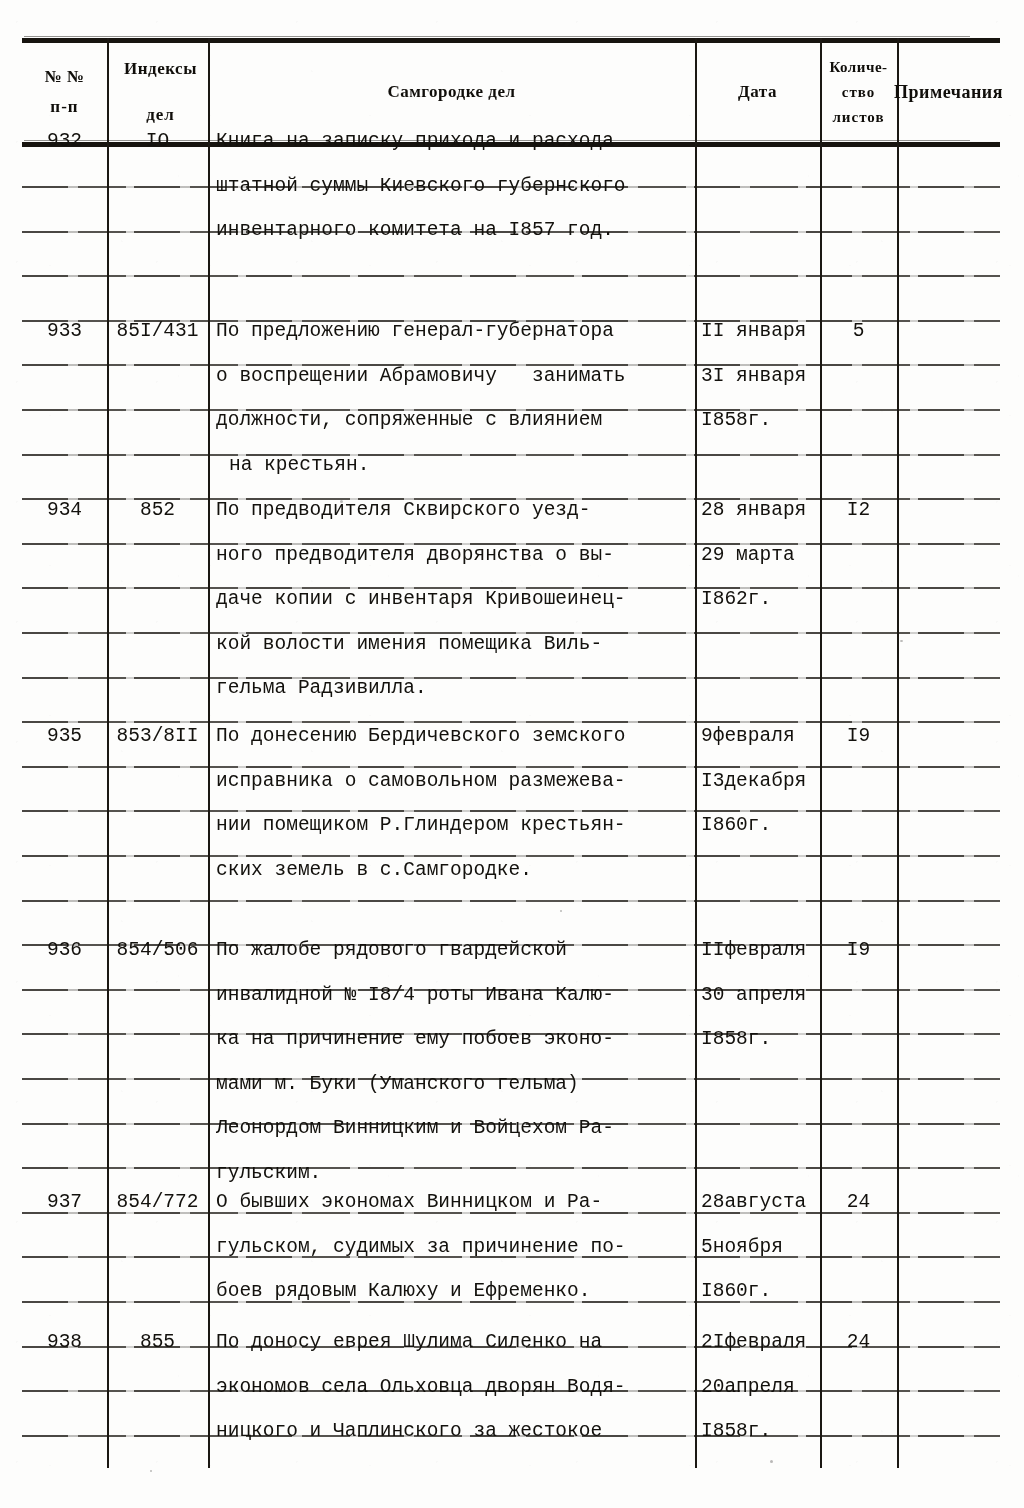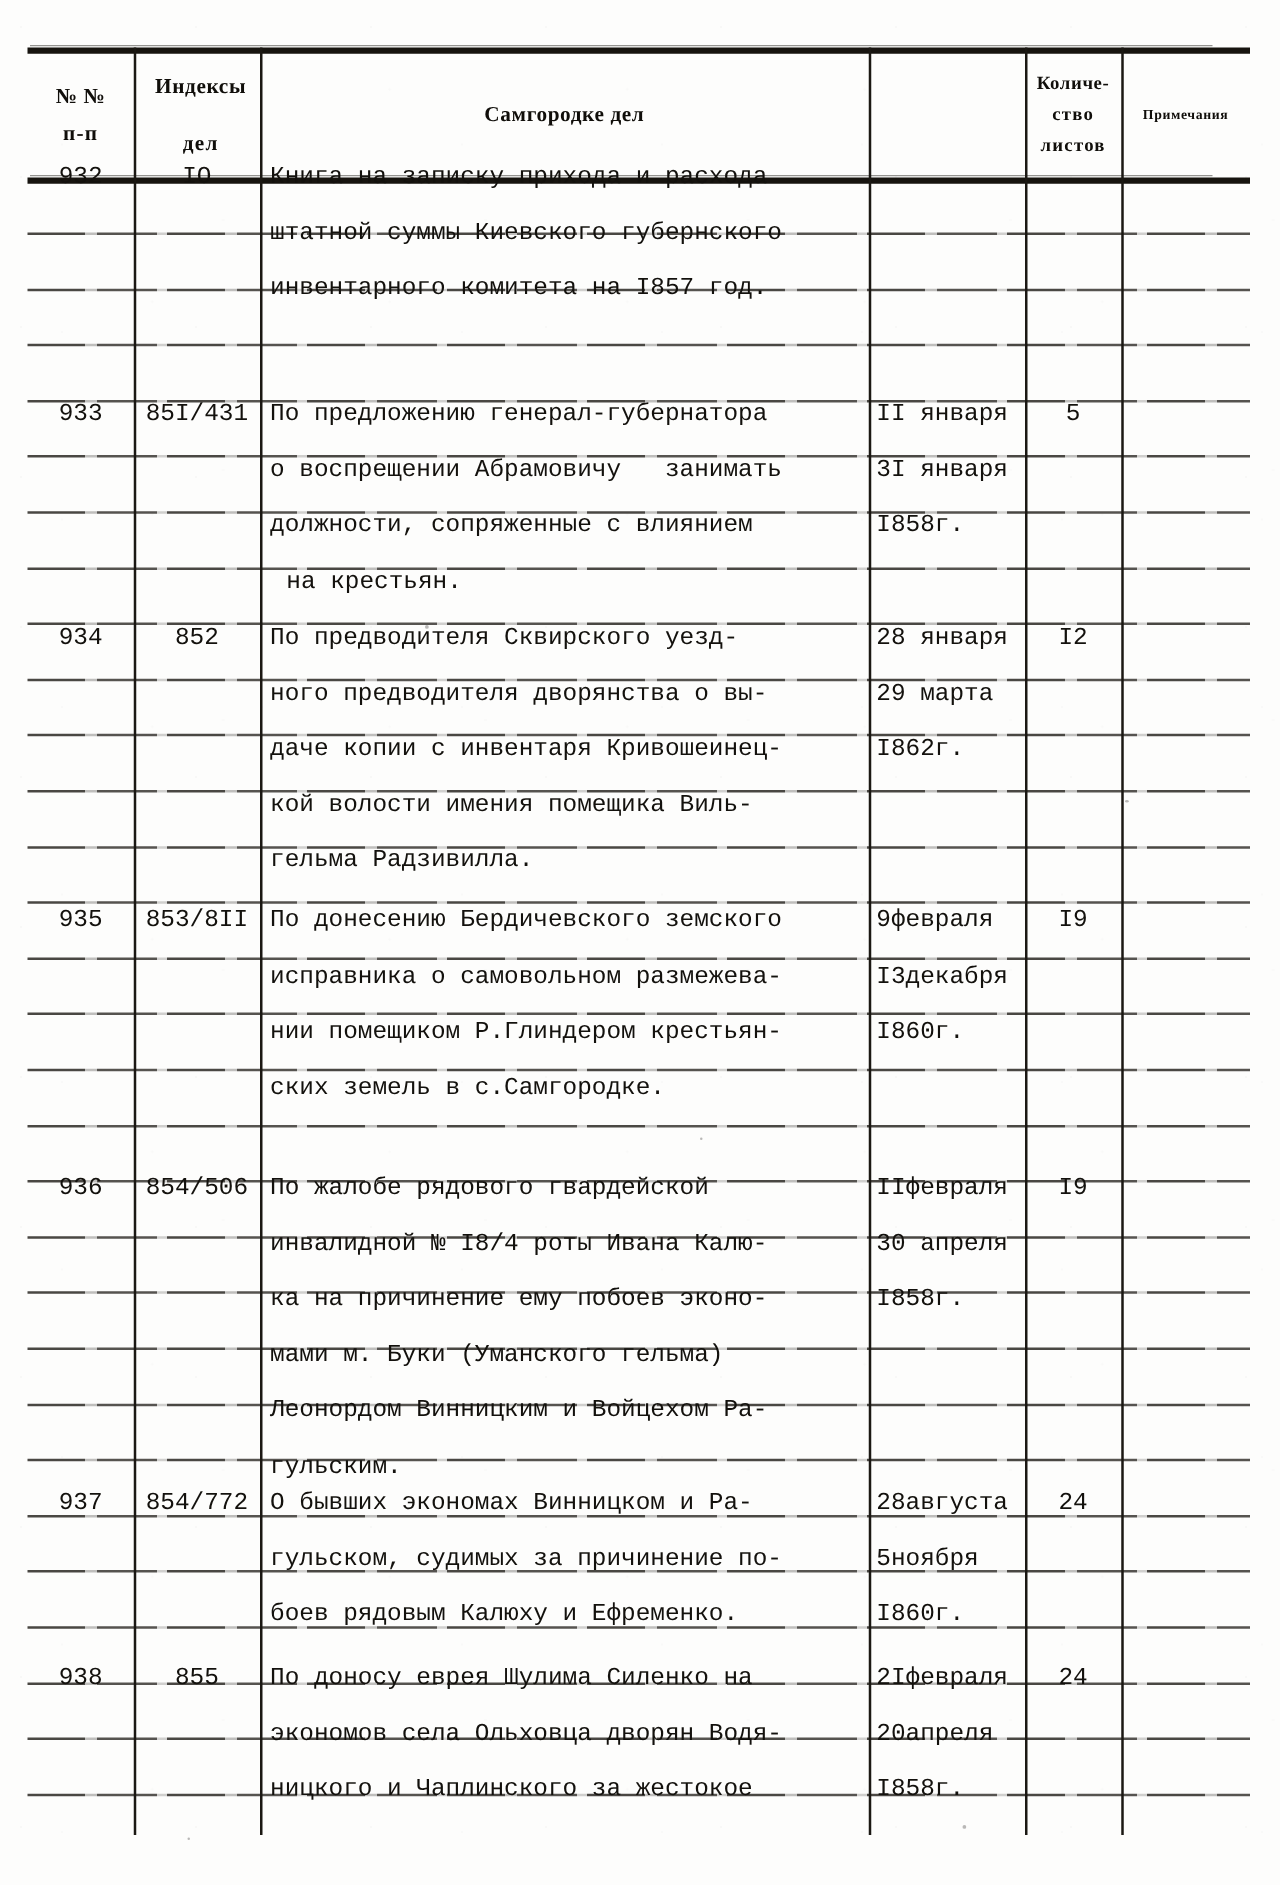--- a/index.html
+++ b/index.html
@@ -152,28 +152,31 @@
 
     <div class="head-cell" style="left:88px; width:101px;gap:16px;">
       <span class="hl1">Индексы</span>
       <span class="hl2">дел</span>
     </div>
 
     <div class="head-cell" style="left:186px; width:487px;">
       <span class="hl1">Самгородке  дел</span>
     </div>
 
+    <div class="head-cell" style="left:673px; width:125px;">
+      <span class="hl1">Дата</span>
+    </div>
 
     <div class="head-cell" style="left:798px; width:77px; font-size:15px; line-height:25px;">
       <span class="hl1">Количе-</span>
       <span class="hl2">ство</span>
       <span class="hl2">листов</span>
     </div>
 
-    <div class="head-cell" style="left:875px; width:103px; font-size:11px;">
+    <div class="head-cell" style="left:875px; width:103px; font-size:18px;">
       <span class="hl1">Примечания</span>
     </div>
 
     <div id="rules-layer">
         <div class="ruled-line" style="top: 148px;"></div>
         <div class="ruled-line" style="top: 192.6px;"></div>
         <div class="ruled-line" style="top: 237.2px;"></div>
         <div class="ruled-line" style="top: 281.8px;"></div>
         <div class="ruled-line" style="top: 326.4px;"></div>
         <div class="ruled-line" style="top: 371px;"></div>

